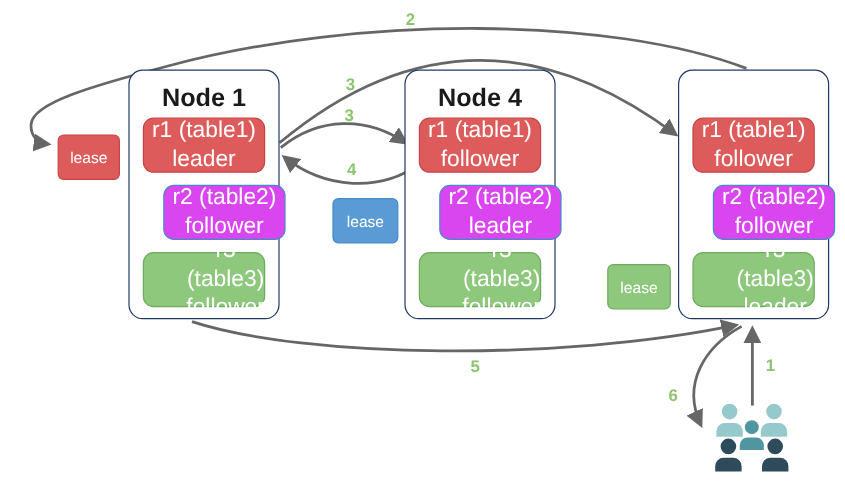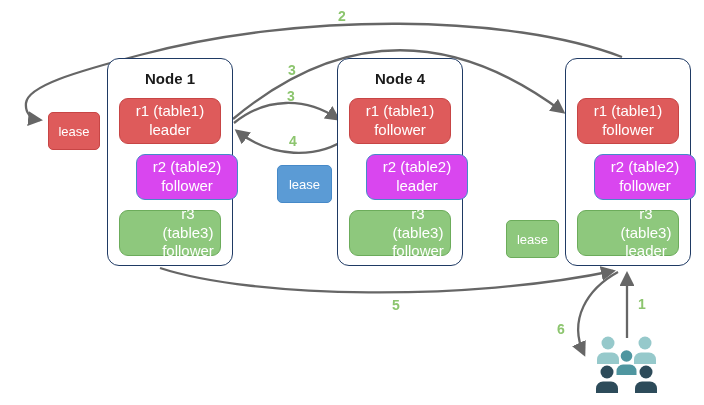--- a/index.html
+++ b/index.html
@@ -8,27 +8,27 @@
     font-family:"Liberation Sans", sans-serif;
   }
   svg.layer{position:absolute;left:0;top:0;width:704px;height:405px;}
 
   .node{
     position:absolute;top:58px;width:126px;height:208px;
     background:#ffffff;border:1.6px solid #1F3A64;border-radius:12px;
     box-sizing:border-box;
   }
   .node-title{
-    text-align:center;margin-top:11px;font-size:15px;font-weight:bold;color:#1a1a1a;
+    text-align:center;margin-top:11px;font-size:21px;font-weight:bold;color:#1a1a1a;
   }
   .replica{
     position:absolute;left:11px;width:102px;height:46px;border-radius:9px;
     box-sizing:border-box;border:1.6px solid transparent;
     display:flex;flex-direction:column;align-items:center;justify-content:center;
-    color:#ffffff;font-size:15px;line-height:1.25;text-align:center;
+    color:#ffffff;font-size:19px;line-height:1.25;text-align:center;
   }
   .replica.r0{top:39px}
   .replica.r1{top:95px}
   .replica.r2{top:151px}
   .replica.red{background:#DE5B5B;border-color:#C74545;}
   .replica.blue{background:#d946ef;border-color:#4689C8;margin-left:17px;}
   .replica.green{background:#8EC87D;border-color:#6CAC5B;padding-left:36px;}
 
   .lease{
     position:absolute;height:38px;border-radius:5px;box-sizing:border-box;

